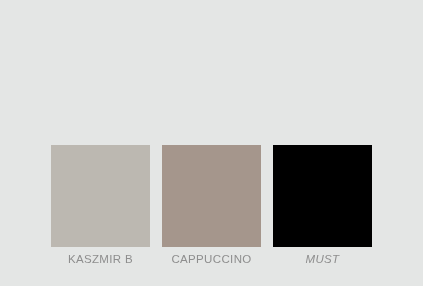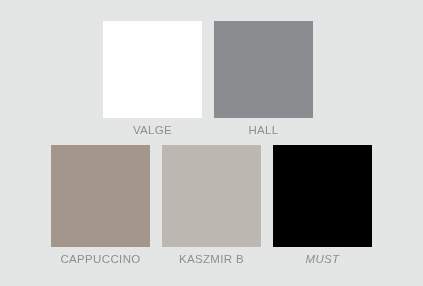--- a/index.html
+++ b/index.html
@@ -67,44 +67,31 @@
     text-align: center;
     line-height: 14px;
     text-transform: uppercase;
   }
 </style>
 </head>
 <body style="background: rgb(228, 230, 229);">
 
 <div id="palette-board" style="background: rgb(228, 230, 229);">
 
-  <div class="swatch-row" id="swatch-row-top">
-
-    <div class="swatch-cell">
-      <span class="swatch-chip" style="background: rgb(255, 255, 255);"></span>
-      <span class="swatch-label" style="color: rgb(142, 142, 142);">VALGE</span>
-    </div>
-
-    <div class="swatch-cell">
-      <span class="swatch-chip" style="background: rgb(138, 141, 143);"></span>
-      <span class="swatch-label" style="color: rgb(142, 142, 142);">HALL</span>
-    </div>
-
-  </div>
 
   <div class="swatch-row" id="swatch-row-bottom">
 
     <div class="swatch-cell">
-      <span class="swatch-chip" style="background: rgb(165, 150, 140);"></span>
-      <span class="swatch-label" style="color: rgb(142, 142, 142);">CAPPUCCINO</span>
+      <span class="swatch-chip" style="background: rgb(188, 184, 177);"></span>
+      <span class="swatch-label" style="color: rgb(142, 142, 142);">KASZMIR B</span>
     </div>
 
     <div class="swatch-cell">
-      <span class="swatch-chip" style="background: rgb(188, 184, 177);"></span>
-      <span class="swatch-label" style="color: rgb(142, 142, 142);">KASZMIR B</span>
+      <span class="swatch-chip" style="background: rgb(165, 150, 140);"></span>
+      <span class="swatch-label" style="color: rgb(142, 142, 142);">CAPPUCCINO</span>
     </div>
 
     <div class="swatch-cell">
       <span class="swatch-chip" style="background: rgb(0, 0, 0);"></span>
       <span class="swatch-label" style="color: rgb(142, 142, 142); font-style: italic;">MUST</span>
     </div>
 
   </div>
 
 </div>

